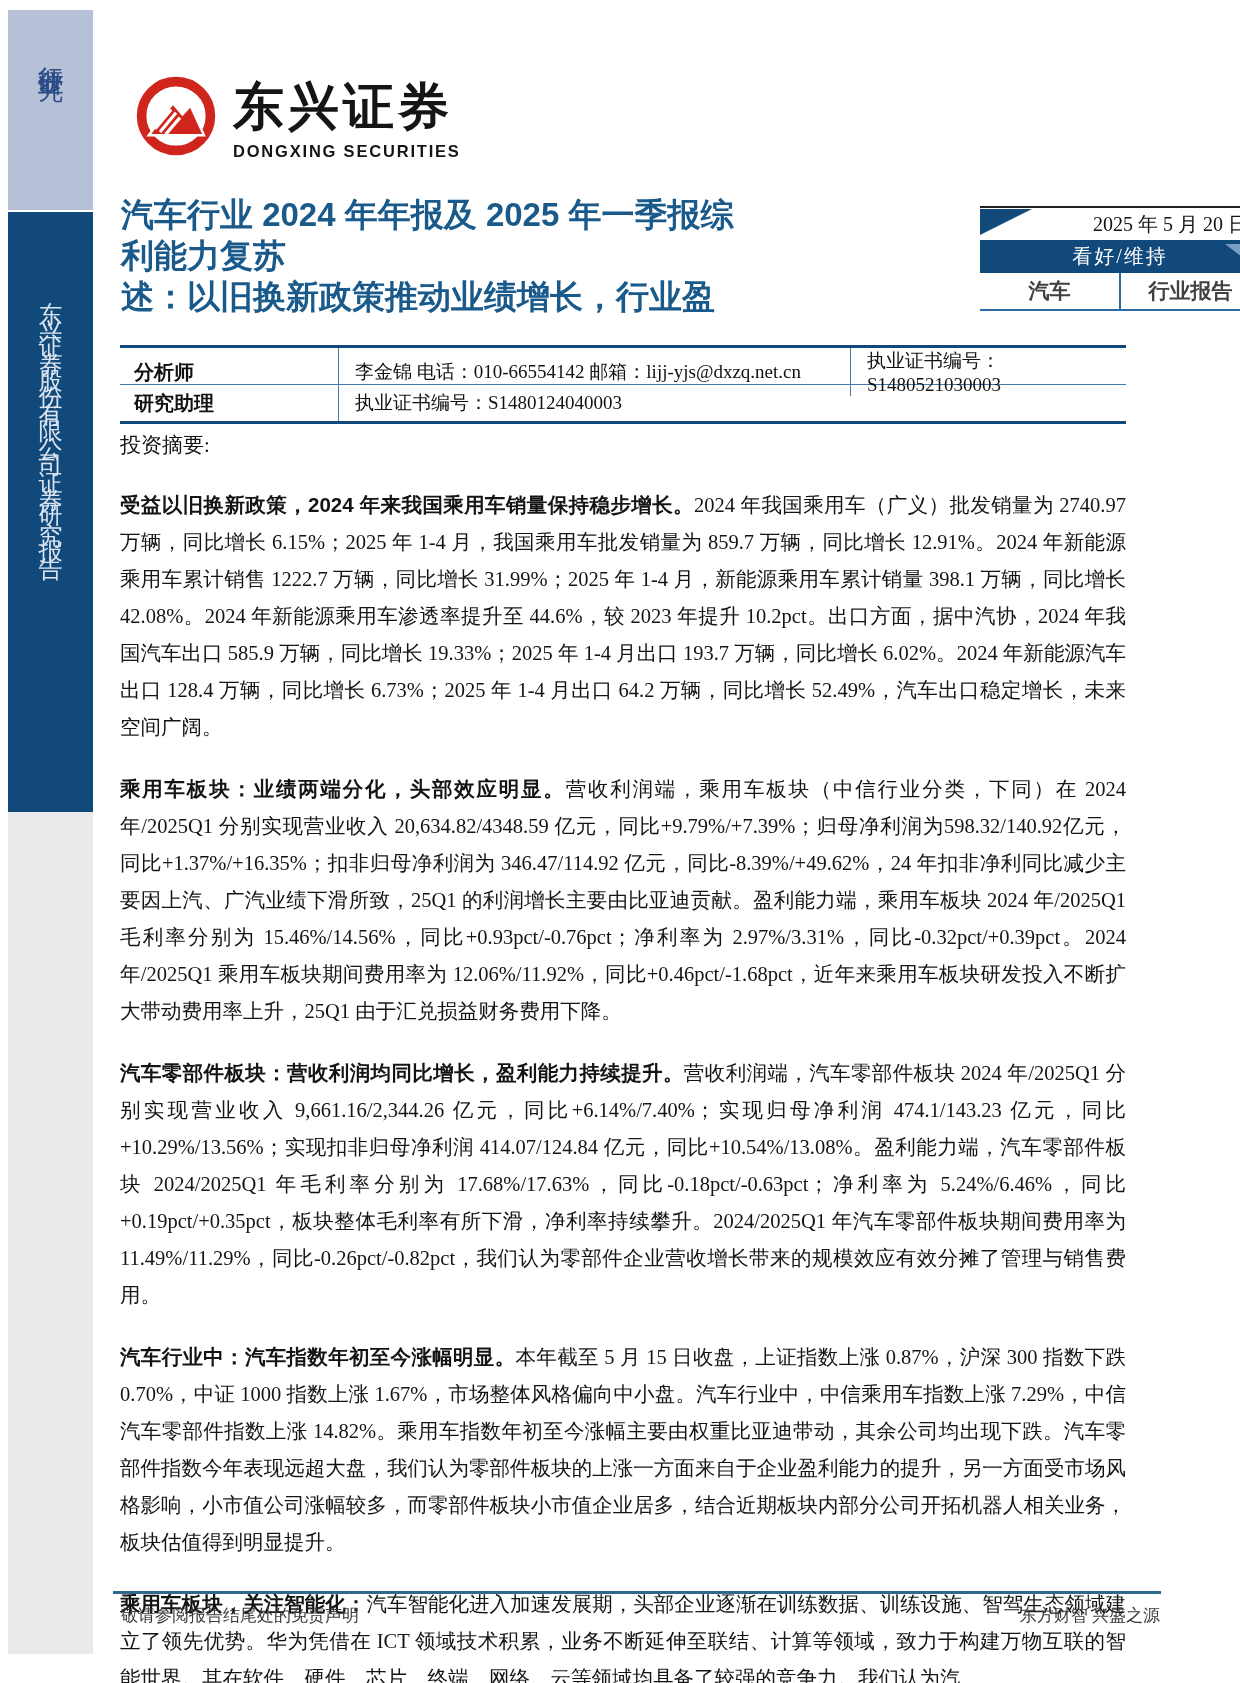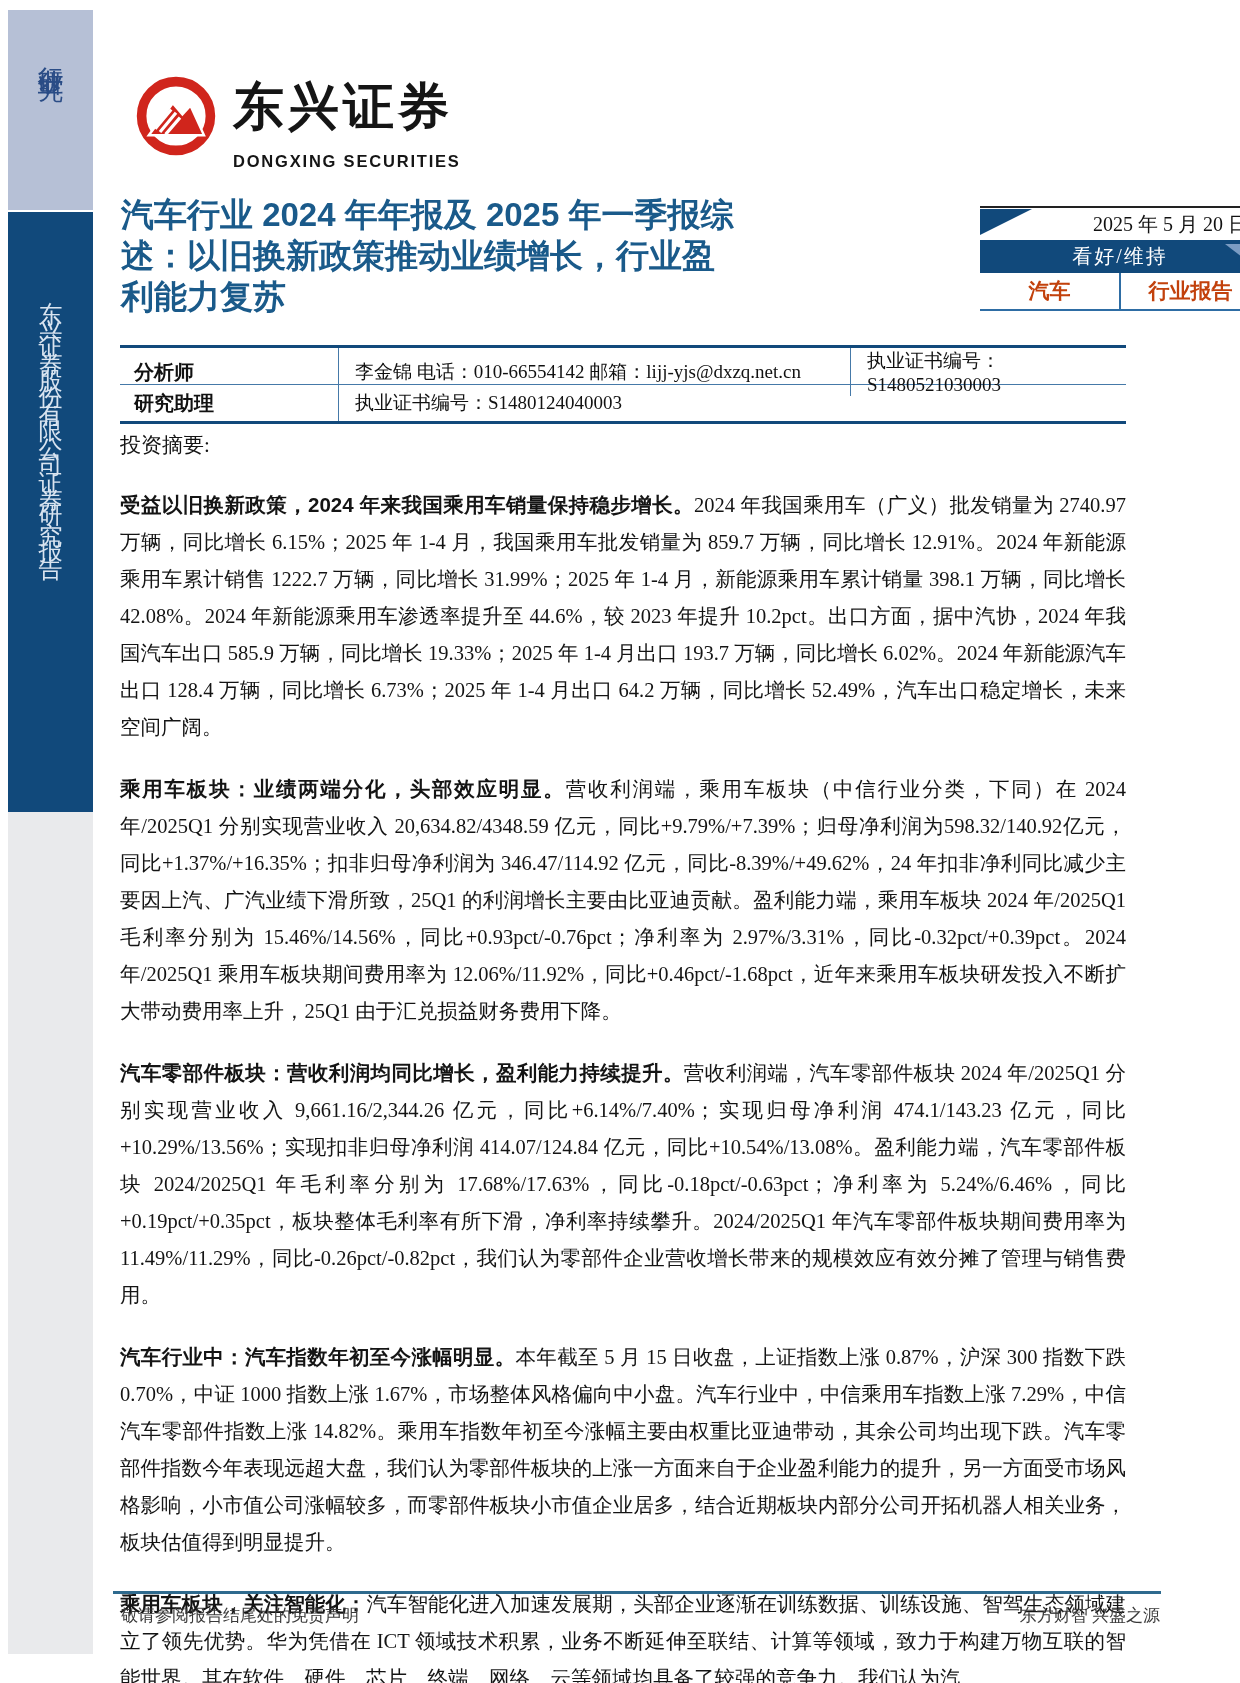--- a/index.html
+++ b/index.html
@@ -15,40 +15,40 @@
           font-size:26px;letter-spacing:3px;color:#2a4c86;}
   .sb-mid{position:absolute;left:8px;top:212px;width:85px;height:600px;background:#11497b;
           display:flex;justify-content:center;padding-top:70px;box-sizing:border-box;}
   .sb-mid .vtext{writing-mode:vertical-rl;text-orientation:upright;
           font-size:24px;letter-spacing:17px;color:#d9e4f0;}
   .sb-low{position:absolute;left:8px;top:812px;width:85px;height:842px;background:#e9eaec;}
   
   .logo-mark{position:absolute;left:136px;top:76px;width:80px;height:80px;}
   .logo-text{position:absolute;left:233px;top:80px;font-family:"Liberation Sans","DejaVu Sans",sans-serif;}
   .logo-cn{font-weight:bold;font-size:51px;line-height:1.05;color:#151515;letter-spacing:4px;}
-  .logo-en{font-weight:bold;font-size:16.5px;letter-spacing:1.8px;color:#151515;margin-top:18px;text-align:center;}
+  .logo-en{font-weight:bold;font-size:16.5px;letter-spacing:1.8px;color:#151515;margin-top:8px;text-align:center;}
   
   .title{position:absolute;left:121px;top:194px;width:800px;
          font-family:"Liberation Sans","DejaVu Sans",sans-serif;font-weight:bold;
          font-size:33px;line-height:41px;color:#1a5a8a;}
   
   .infobox{position:absolute;left:980px;top:206px;width:280px;}
   .ib-topline{height:2px;background:#222;}
   .ib-date{position:relative;height:32px;display:flex;align-items:center;justify-content:flex-end;
            padding-right:12px;font-size:20px;color:#111;}
   .ib-corner{position:absolute;left:0;top:1px;width:52px;height:26px;background:#11497b;
            clip-path:polygon(0 0,100% 0,0 100%);}
   .ib-rating{position:relative;height:33px;background:#11497b;color:#ffffff;
            display:flex;align-items:center;justify-content:center;font-size:20px;letter-spacing:2px;text-align:center;}
   .ib-tri{position:absolute;right:5px;top:4px;width:30px;height:23px;background:#7b9cc3;
            clip-path:polygon(0 0,100% 0,100% 100%);}
   .ib-cells{display:flex;height:36px;border-bottom:2px solid #2e6da4;}
   .ib-cell{flex:1;display:flex;align-items:center;justify-content:center;
            font-family:"Liberation Sans","DejaVu Sans",sans-serif;font-weight:bold;
-           font-size:21px;color:#c2410c;}
+           font-size:21px;color:#404040;}
   .ib-cell.first{border-right:2px solid #2e6da4;}
   
   .analysts{position:absolute;left:120px;top:345px;width:1006px;
             border-top:3px solid #11497b;border-bottom:3px solid #11497b;box-sizing:border-box;}
   .arow{display:grid;grid-template-columns:200px 512px 1fr;height:36px;align-items:stretch;}
   .arow.second{border-top:1.5px solid #4579a8;}
   .arole{display:flex;align-items:center;padding-left:14px;
          font-family:"Liberation Sans","DejaVu Sans",sans-serif;font-weight:bold;
          font-size:20px;color:#111;}
   .adetail,.alicense{border-left:1.5px solid #4579a8;display:flex;align-items:center;
@@ -83,22 +83,22 @@
       <path d="M24 66 L44 42 M30 70 L50 46 M37 73 L55 52" stroke="#ffffff" stroke-width="4" fill="none"></path>
     </svg>
   </div>
   <div class="logo-text">
     <div class="logo-cn">东兴证券</div>
     <div class="logo-en">DONGXING SECURITIES</div>
   </div>
 
   <div class="title">
     <div>汽车行业 2024 年年报及 2025 年一季报综</div>
+    <div>利能力复苏</div>
     <div>述：以旧换新政策推动业绩增长，行业盈</div>
-    <div>利能力复苏</div>
   </div>
 
   <div class="infobox">
     <div class="ib-topline"></div>
     <div class="ib-date">
       <div class="ib-corner"></div>
       <span>2025 年 5 月 20 日</span>
     </div>
     <div class="ib-rating">
       <span>看好/维持</span>

